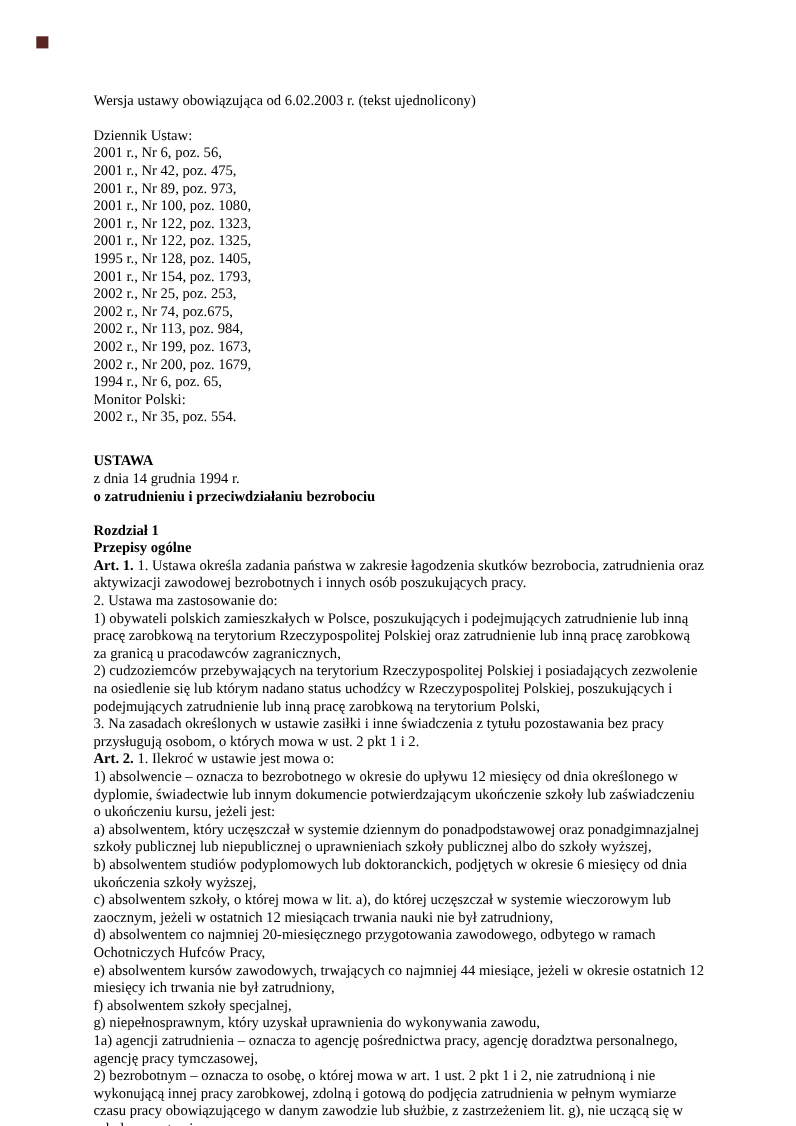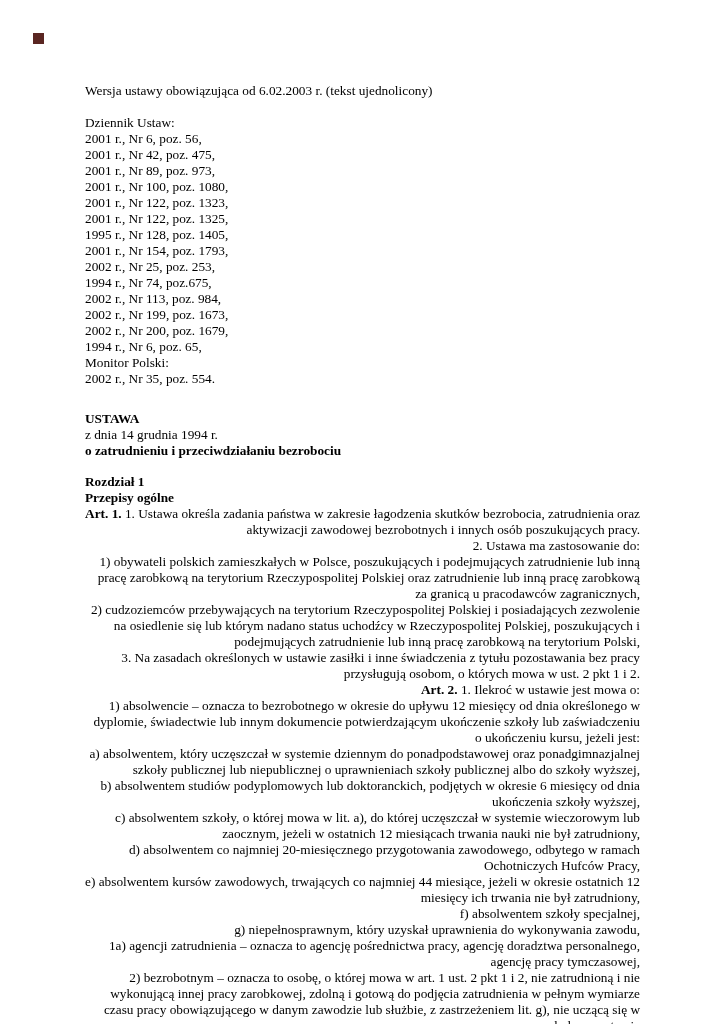--- a/index.html
+++ b/index.html
@@ -28,21 +28,21 @@
     height: 11px;
     background: #5a2622;
   }
   p { margin: 0; }
   .line { white-space: nowrap; }
   .gap-line { height: 16px; }
   .gap-title { height: 24px; }
   .gap-chapter { height: 15px; }
   .center { text-align: left; }
   .bold { font-weight: 700; }
-  .body-text p { text-align: right; }
+  .body-text p { text-align: left; }
   .body-text b.lead { font-weight: 700; }
 </style>
 </head>
 <body>
 
 <div class="page">
 
   <div class="corner-mark" style="background: rgb(90, 38, 34);"></div>
 
   <p class="line">Wersja ustawy obowiązująca od 6.02.2003 r. (tekst ujednolicony)</p>
@@ -52,21 +52,21 @@
   <p class="line">Dziennik Ustaw:</p>
   <p class="line">2001 r., Nr 6, poz. 56,</p>
   <p class="line">2001 r., Nr 42, poz. 475,</p>
   <p class="line">2001 r., Nr 89, poz. 973,</p>
   <p class="line">2001 r., Nr 100, poz. 1080,</p>
   <p class="line">2001 r., Nr 122, poz. 1323,</p>
   <p class="line">2001 r., Nr 122, poz. 1325,</p>
   <p class="line">1995 r., Nr 128, poz. 1405,</p>
   <p class="line">2001 r., Nr 154, poz. 1793,</p>
   <p class="line">2002 r., Nr 25, poz. 253,</p>
-  <p class="line">1994 r., Nr 74, poz.675,</p>
+  <p class="line">2002 r., Nr 74, poz.675,</p>
   <p class="line">2002 r., Nr 113, poz. 984,</p>
   <p class="line">2002 r., Nr 199, poz. 1673,</p>
   <p class="line">2002 r., Nr 200, poz. 1679,</p>
   <p class="line">1994 r., Nr 6, poz. 65,</p>
   <p class="line">Monitor Polski:</p>
   <p class="line">2002 r., Nr 35, poz. 554.</p>
 
   <div class="gap-title"></div>
 
   <p class="center bold">USTAWA</p>

